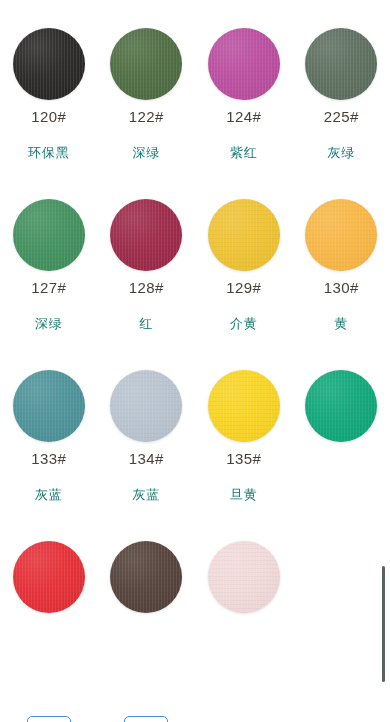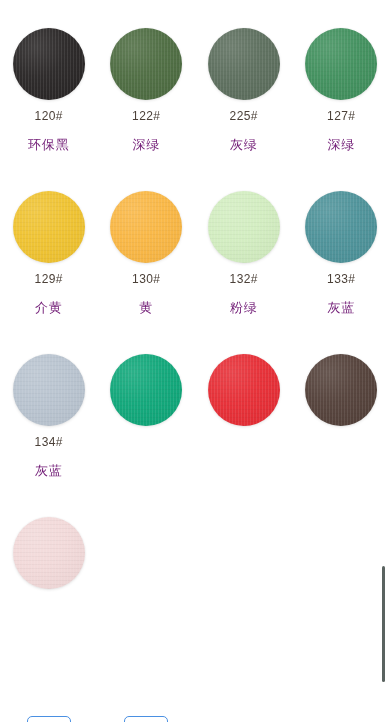--- a/index.html
+++ b/index.html
@@ -83,34 +83,34 @@
     background:radial-gradient(circle at 32% 26%,
                 rgba(255,255,255,0.13) 0%,
                 rgba(255,255,255,0.04) 42%,
                 rgba(0,0,0,0.035) 100%);
     pointer-events:none;
   }
 
   
   .swatch-code {
     margin-top:9px;
-    font-size:12px;
+    font-size:15px;
     line-height:15px;
     letter-spacing:0.4px;
     color:#4b4038;
     font-family:"Liberation Sans","DejaVu Sans",sans-serif;
     white-space:nowrap;
   }
 
   .swatch-name {
-    margin-top:12px;
+    margin-top:20px;
     font-size:13px;
     line-height:17px;
     letter-spacing:0.8px;
-    color:#701a75;
+    color:#0f766e;
     font-family:"DejaVu Sans","Liberation Sans",sans-serif;
     white-space:nowrap;
   }
 
   
   .bottom-strip {
     position:absolute;
     left:0;
     top:716px;
     width:390px;
@@ -171,66 +171,80 @@
       </div>
       <div class="swatch-cell">
         <div class="swatch-disc-wrap">
           <div class="swatch-disc" style="background: rgb(76, 107, 64);"></div>
         </div>
         <div class="swatch-code">122#</div>
         <div class="swatch-name">深绿</div>
       </div>
       <div class="swatch-cell">
         <div class="swatch-disc-wrap">
+          <div class="swatch-disc" style="background: rgb(185, 75, 158);"></div>
+        </div>
+        <div class="swatch-code">124#</div>
+        <div class="swatch-name">紫红</div>
+      </div>
+      <div class="swatch-cell">
+        <div class="swatch-disc-wrap">
           <div class="swatch-disc" style="background: rgb(91, 109, 92);"></div>
         </div>
         <div class="swatch-code">225#</div>
         <div class="swatch-name">灰绿</div>
       </div>
       <div class="swatch-cell">
         <div class="swatch-disc-wrap">
           <div class="swatch-disc" style="background: rgb(63, 143, 92);"></div>
         </div>
         <div class="swatch-code">127#</div>
         <div class="swatch-name">深绿</div>
       </div>
       <div class="swatch-cell">
         <div class="swatch-disc-wrap">
+          <div class="swatch-disc" style="background: rgb(156, 38, 70);"></div>
+        </div>
+        <div class="swatch-code">128#</div>
+        <div class="swatch-name">红</div>
+      </div>
+      <div class="swatch-cell">
+        <div class="swatch-disc-wrap">
           <div class="swatch-disc" style="background: rgb(239, 194, 46);"></div>
         </div>
         <div class="swatch-code">129#</div>
         <div class="swatch-name">介黄</div>
       </div>
       <div class="swatch-cell">
         <div class="swatch-disc-wrap">
           <div class="swatch-disc" style="background: rgb(249, 182, 66);"></div>
         </div>
         <div class="swatch-code">130#</div>
         <div class="swatch-name">黄</div>
       </div>
       <div class="swatch-cell">
         <div class="swatch-disc-wrap">
-          <div class="swatch-disc" style="background: rgb(210, 237, 192);"></div>
-        </div>
-        <div class="swatch-code">132#</div>
-        <div class="swatch-name">粉绿</div>
-      </div>
-      <div class="swatch-cell">
-        <div class="swatch-disc-wrap">
           <div class="swatch-disc" style="background: rgb(75, 145, 152);"></div>
         </div>
         <div class="swatch-code">133#</div>
         <div class="swatch-name">灰蓝</div>
       </div>
       <div class="swatch-cell">
         <div class="swatch-disc-wrap">
           <div class="swatch-disc" style="background: rgb(184, 195, 207);"></div>
         </div>
         <div class="swatch-code">134#</div>
         <div class="swatch-name">灰蓝</div>
+      </div>
+      <div class="swatch-cell">
+        <div class="swatch-disc-wrap">
+          <div class="swatch-disc" style="background: rgb(248, 212, 32);"></div>
+        </div>
+        <div class="swatch-code">135#</div>
+        <div class="swatch-name">旦黄</div>
       </div>
       <div class="swatch-cell">
         <div class="swatch-disc-wrap">
           <div class="swatch-disc" style="background: rgb(13, 166, 120);"></div>
         </div>
       </div>
       <div class="swatch-cell">
         <div class="swatch-disc-wrap">
           <div class="swatch-disc" style="background: rgb(230, 43, 51);"></div>
         </div>

